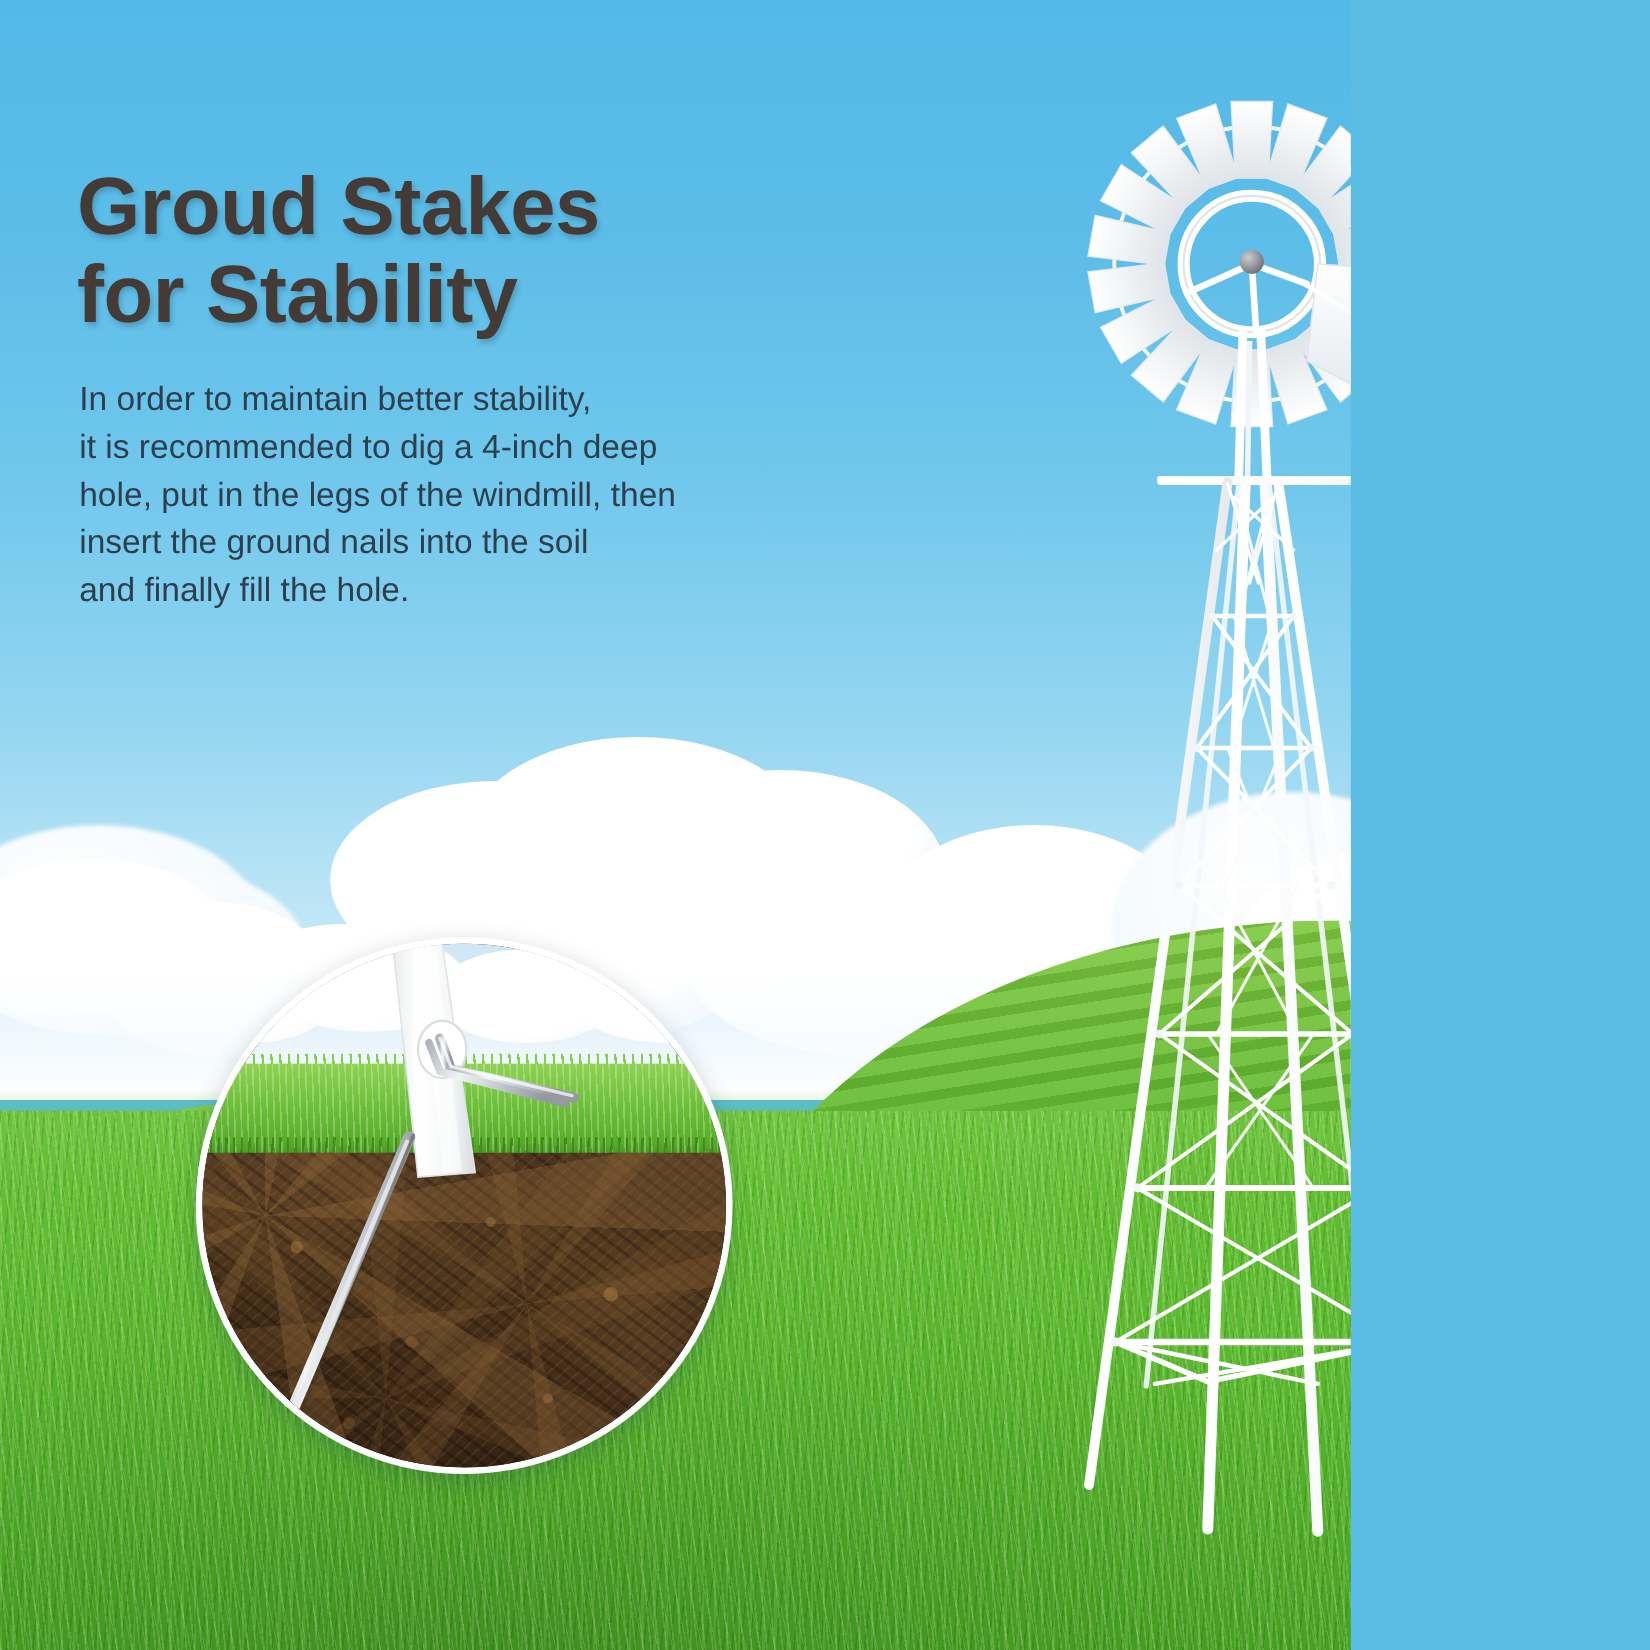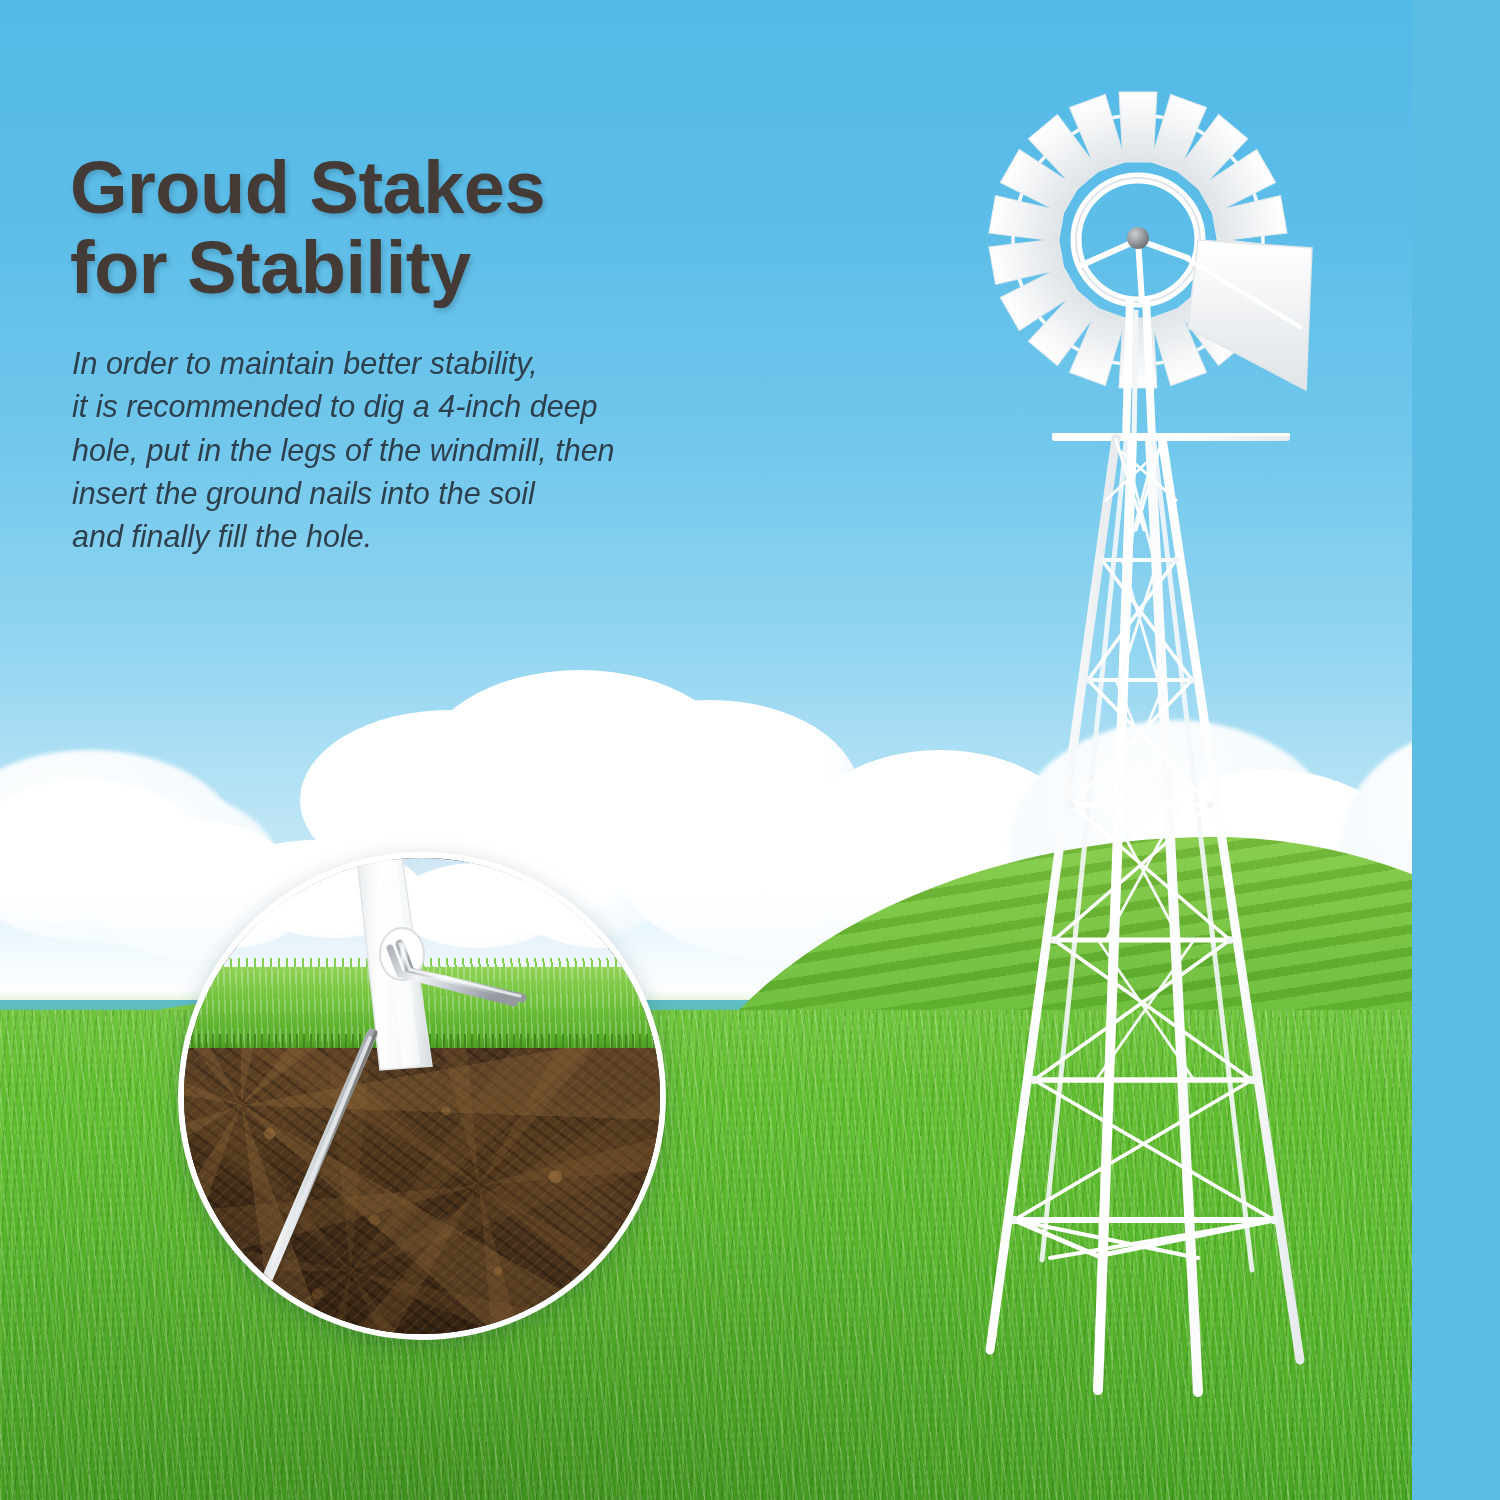--- a/index.html
+++ b/index.html
@@ -3,21 +3,21 @@
 <meta charset="utf-8">
 <style>
   * { margin:0; padding:0; box-sizing:border-box; }
   html,body { width:1500px; height:1500px; overflow:hidden; }
   body {
     font-family:"Liberation Sans", sans-serif;
     background:#5bbce4;
     position:relative;
   }
 
-  #stage { position:absolute; inset:0; width:1412px; height:1500px; overflow:hidden; }
+  #stage { position:absolute; inset:0; width:1228px; height:1500px; overflow:hidden; }
 
   
   .sky {
     position:absolute; left:0; top:0; width:1500px; height:1000px;
     background:
       linear-gradient(180deg,
         #53b9e6 0%,
         #5cbde8 22%,
         #72c8ec 45%,
         #95d6f1 66%,
@@ -98,21 +98,20 @@
     letter-spacing:-0.5px;
     color:#443a36;
     text-shadow:2px 3px 5px rgba(40,70,90,.28);
     white-space:pre-line;
   }
   .bodycopy {
     position:absolute; left:72px; top:342px; width:740px;
     font-size:30.5px; line-height:1.42; font-weight:400;
     color:#2d3f4d;
     white-space:pre-line;
-    font-style:italic;
   }
 
   
   .windmill { position:absolute; left:930px; top:60px; width:450px; height:1340px; }
   .wm-svg { position:absolute; left:0; top:0; }
 
   
   .inset {
     position:absolute; left:178px; top:852px; width:488px; height:488px;
     border-radius:50%;

